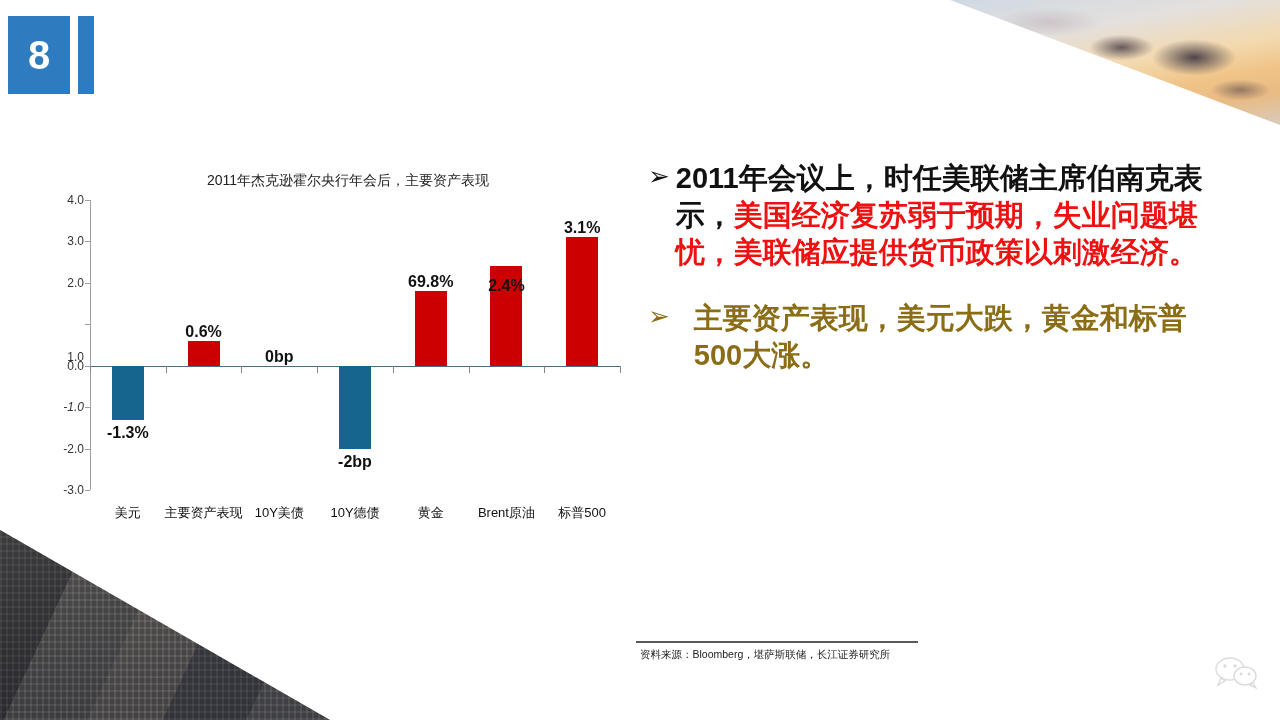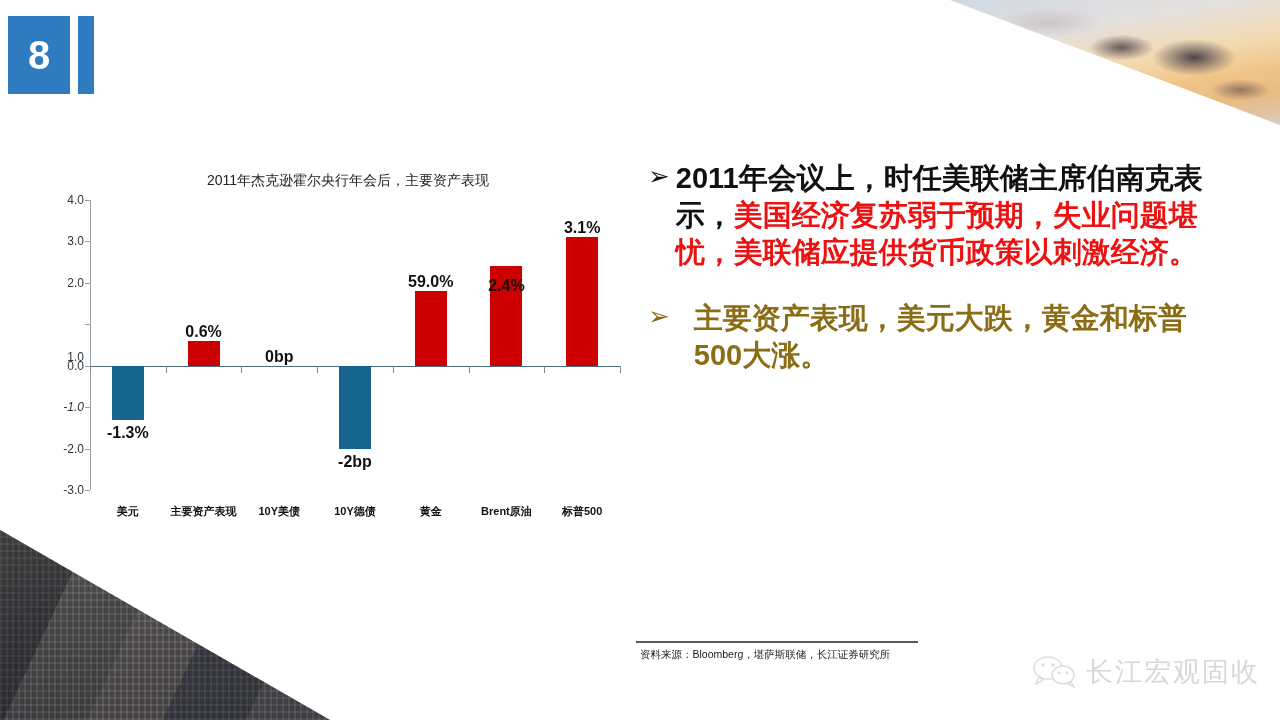--- a/index.html
+++ b/index.html
@@ -61,21 +61,21 @@
          font-size:12px;color:#333;transform:translateY(-50%);}
   .ytickmark{position:absolute;left:-5px;width:5px;height:1px;background:#9aa0a6;}
   .yline{position:absolute;left:0;top:0;width:1px;height:100%;background:#9aa0a6;}
   .zeroline{position:absolute;left:0;width:100%;height:1.5px;background:#4a6b80;}
   .bar{position:absolute;width:32px;}
   .bar-pos{background:#CC0000;}
   .bar-neg{background:#15658F;}
   .vlabel{position:absolute;font-size:16px;font-weight:bold;color:#111;
           white-space:nowrap;transform:translateX(-50%);}
   .xtickmark{position:absolute;width:1px;height:7px;background:#7f878d;}
-  .xlabel{position:absolute;font-size:11px;font-weight:bold;color:#111;
+  .xlabel{position:absolute;font-size:13px;font-weight:normal;color:#111;
           white-space:nowrap;transform:translateX(-50%);}
 
   
   #notes{position:absolute;left:648px;top:160px;width:580px;}
   .bullet{display:flex;align-items:flex-start;margin-bottom:30px;}
   .arrow{flex:0 0 auto;font-size:26px;line-height:1.25;margin-right:6px;}
   .b1 .arrow{color:#111;}
   .b2 .arrow{color:#8a6d15;}
   .btext{font-size:29px;line-height:1.27;font-weight:bold;letter-spacing:0px;}
   .b1 .btext{color:#111;}
@@ -133,21 +133,21 @@
           <div class="xtickmark" style="left: 0px; top: 165.714px;"></div>
           <div class="bar bar-pos" style="left: 97.5714px; top: 140.857px; height: 24.8571px;"></div>
           <div class="vlabel" style="left: 113.571px; top: 122.857px;">0.6%</div>
           <div class="xtickmark" style="left: 75.7143px; top: 165.714px;"></div>
           <div class="vlabel" style="left: 189.286px; top: 147.714px;">0bp</div>
           <div class="xtickmark" style="left: 151.429px; top: 165.714px;"></div>
           <div class="bar bar-neg" style="left: 249px; top: 165.714px; height: 82.8571px;"></div>
           <div class="vlabel" style="left: 265px; top: 252.571px;">-2bp</div>
           <div class="xtickmark" style="left: 227.143px; top: 165.714px;"></div>
           <div class="bar bar-pos" style="left: 324.714px; top: 91.1429px; height: 74.5714px;"></div>
-          <div class="vlabel" style="left: 340.714px; top: 73.1429px;">59.0%</div>
+          <div class="vlabel" style="left: 340.714px; top: 73.1429px;">69.8%</div>
           <div class="xtickmark" style="left: 302.857px; top: 165.714px;"></div>
           <div class="bar bar-pos" style="left: 400.429px; top: 66.2857px; height: 99.4286px;"></div>
           <div class="vlabel" style="left: 416.429px; top: 48.2857px; margin-top: 29px;">2.4%</div>
           <div class="xtickmark" style="left: 378.571px; top: 165.714px;"></div>
           <div class="bar bar-pos" style="left: 476.143px; top: 37.2857px; height: 128.429px;"></div>
           <div class="vlabel" style="left: 492.143px; top: 19.2857px;">3.1%</div>
           <div class="xtickmark" style="left: 454.286px; top: 165.714px;"></div>
           <div class="xtickmark" style="left: 530px; top: 165.714px;"></div>
         </div>
       <div id="xlabels">
@@ -182,16 +182,15 @@
         <ellipse cx="16" cy="13" rx="14" ry="11" fill="none" stroke="#9a9a9a" stroke-width="1.4"></ellipse>
         <path d="M7 22 L4 29 L11 25 Z" fill="none" stroke="#9a9a9a" stroke-width="1.4"></path>
         <circle cx="11" cy="10" r="1.7" fill="#9a9a9a"></circle>
         <circle cx="21" cy="10" r="1.7" fill="#9a9a9a"></circle>
         <ellipse cx="31" cy="20" rx="11" ry="9" fill="#ffffff" stroke="#9a9a9a" stroke-width="1.4"></ellipse>
         <path d="M39 27 L42 32 L36 29 Z" fill="#ffffff" stroke="#9a9a9a" stroke-width="1.4"></path>
         <circle cx="27" cy="18" r="1.4" fill="#9a9a9a"></circle>
         <circle cx="35" cy="18" r="1.4" fill="#9a9a9a"></circle>
       </svg>
     </span>
-    <span class="wm-txt">长江宏观固收</span>
   </div>
 
 </div>
 
 </body></html>

